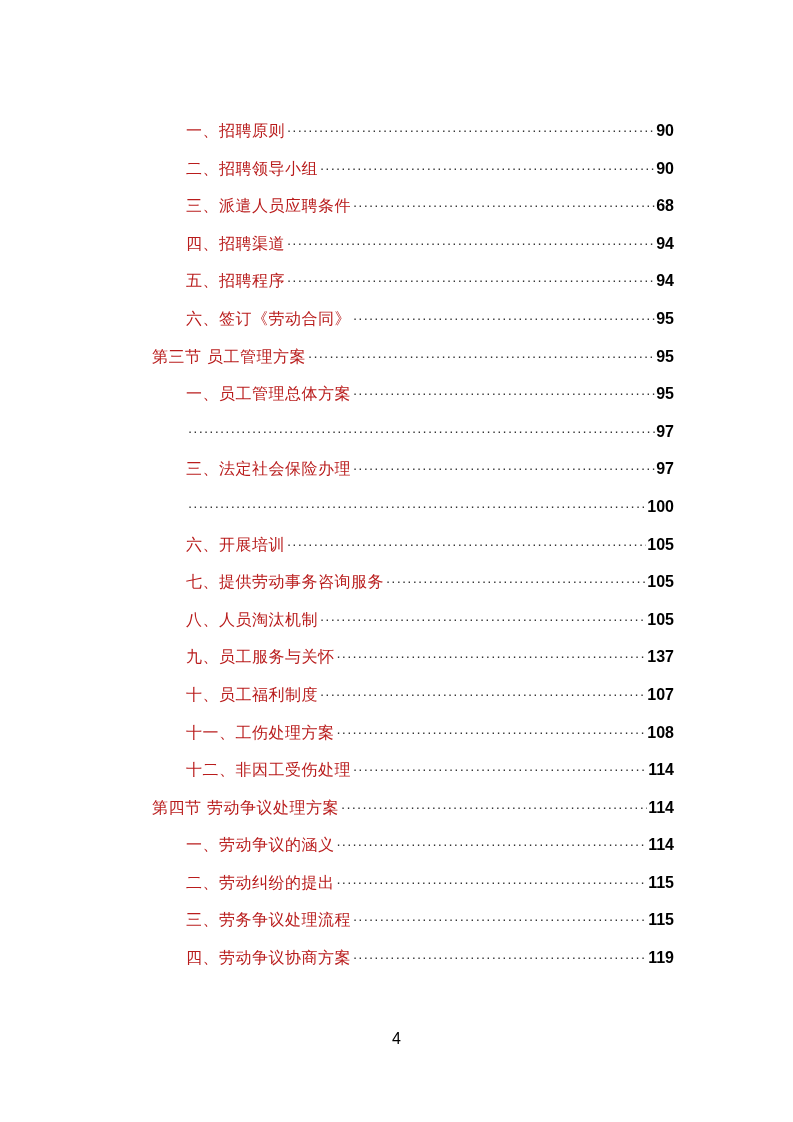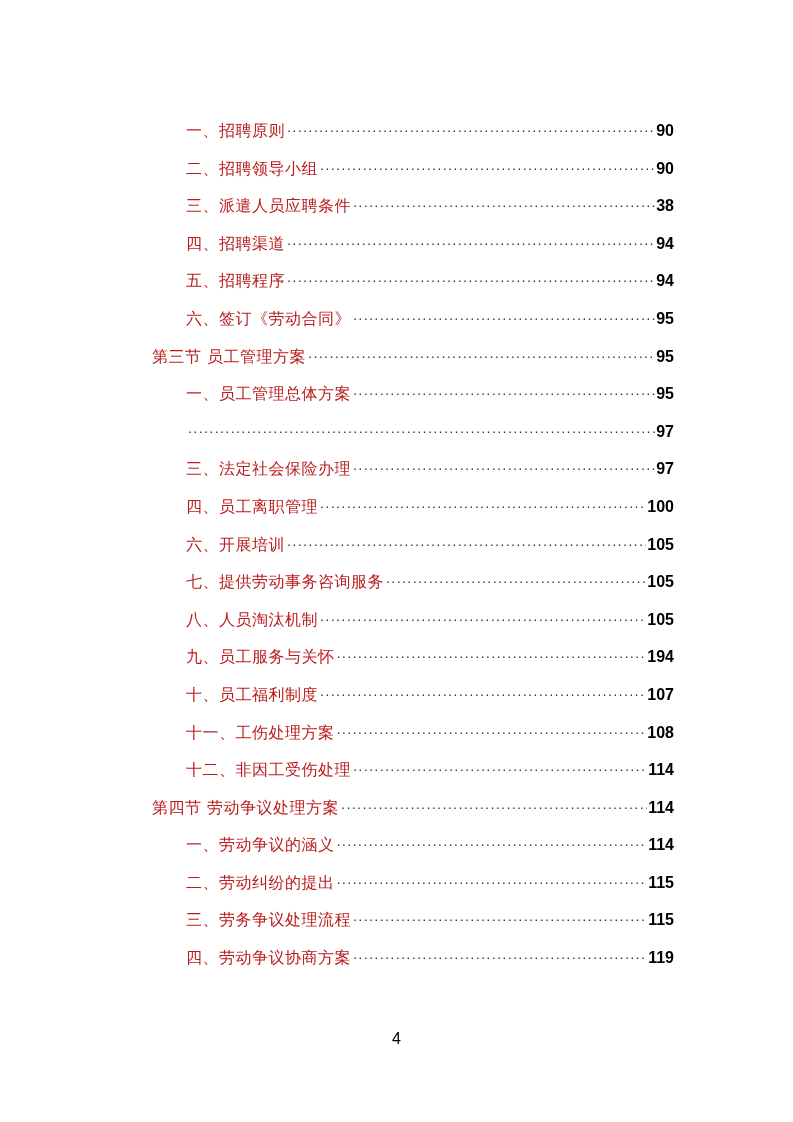--- a/index.html
+++ b/index.html
@@ -75,21 +75,21 @@
     <span class="toc-page">90</span>
   </div>
   <div class="toc-row level-2">
     <span class="toc-title">二、招聘领导小组</span>
     <span class="toc-leader"></span>
     <span class="toc-page">90</span>
   </div>
   <div class="toc-row level-2">
     <span class="toc-title">三、派遣人员应聘条件</span>
     <span class="toc-leader"></span>
-    <span class="toc-page">38</span>
+    <span class="toc-page">68</span>
   </div>
   <div class="toc-row level-2">
     <span class="toc-title">四、招聘渠道</span>
     <span class="toc-leader"></span>
     <span class="toc-page">94</span>
   </div>
   <div class="toc-row level-2">
     <span class="toc-title">五、招聘程序</span>
     <span class="toc-leader"></span>
     <span class="toc-page">94</span>
@@ -112,21 +112,20 @@
   <div class="toc-row level-2">
     <span class="toc-leader"></span>
     <span class="toc-page">97</span>
   </div>
   <div class="toc-row level-2">
     <span class="toc-title">三、法定社会保险办理</span>
     <span class="toc-leader"></span>
     <span class="toc-page">97</span>
   </div>
   <div class="toc-row level-2">
-    <span class="toc-title">四、员工离职管理</span>
     <span class="toc-leader"></span>
     <span class="toc-page">100</span>
   </div>
   <div class="toc-row level-2">
     <span class="toc-title">六、开展培训</span>
     <span class="toc-leader"></span>
     <span class="toc-page">105</span>
   </div>
   <div class="toc-row level-2">
     <span class="toc-title">七、提供劳动事务咨询服务</span>
@@ -134,21 +133,21 @@
     <span class="toc-page">105</span>
   </div>
   <div class="toc-row level-2">
     <span class="toc-title">八、人员淘汰机制</span>
     <span class="toc-leader"></span>
     <span class="toc-page">105</span>
   </div>
   <div class="toc-row level-2">
     <span class="toc-title">九、员工服务与关怀</span>
     <span class="toc-leader"></span>
-    <span class="toc-page">194</span>
+    <span class="toc-page">137</span>
   </div>
   <div class="toc-row level-2">
     <span class="toc-title">十、员工福利制度</span>
     <span class="toc-leader"></span>
     <span class="toc-page">107</span>
   </div>
   <div class="toc-row level-2">
     <span class="toc-title">十一、工伤处理方案</span>
     <span class="toc-leader"></span>
     <span class="toc-page">108</span>

